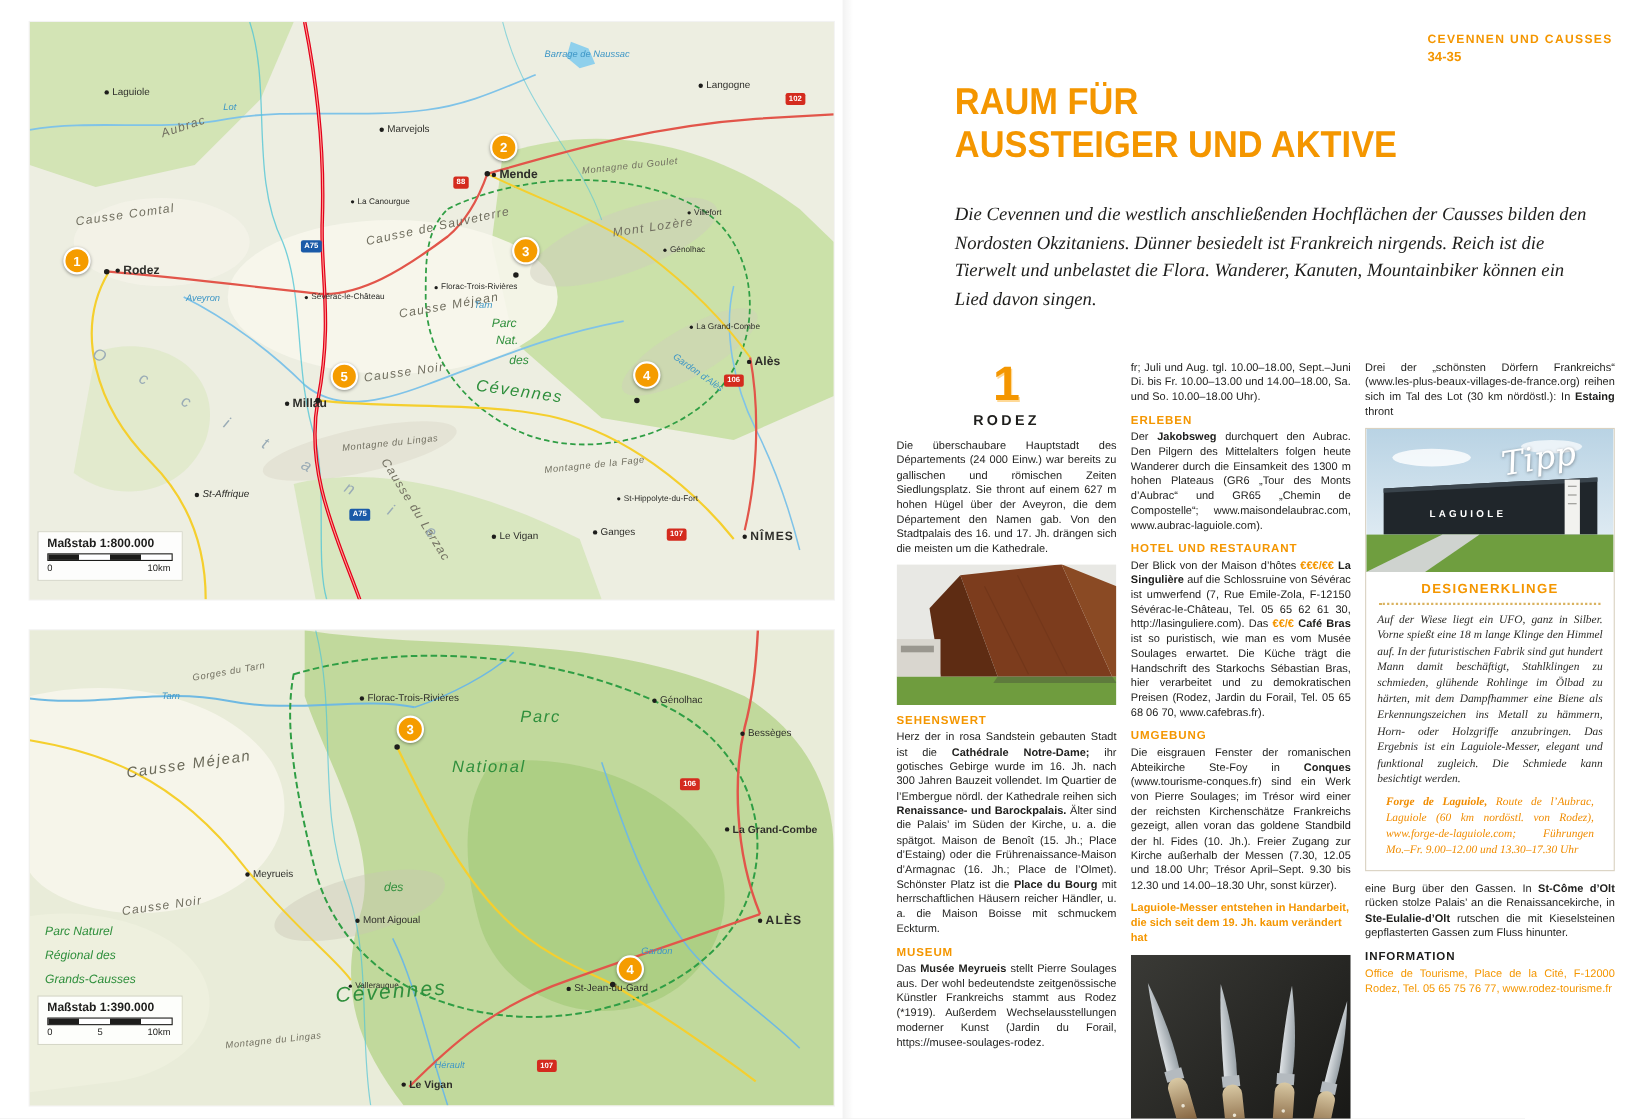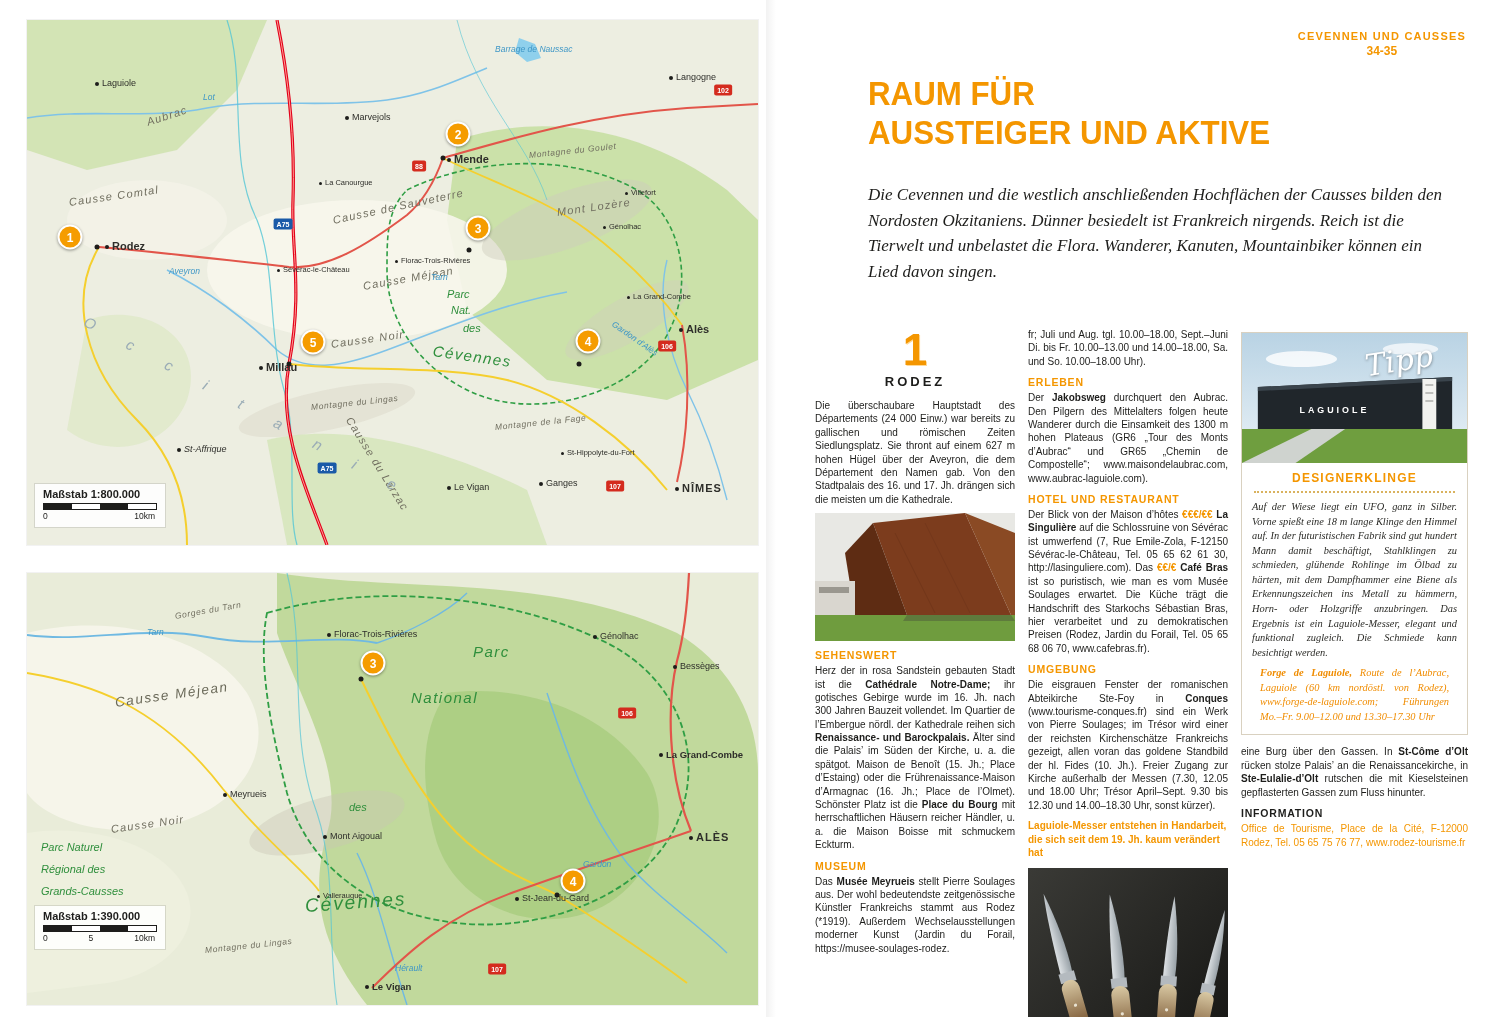--- a/index.html
+++ b/index.html
@@ -47,21 +47,21 @@
             box-shadow:0 0 0 1px rgba(0,0,0,.1);z-index:6;}
   .map-top .scalebox{bottom:18px;}
   .map-bottom .scalebox{bottom:56px;}
   .scale-label{font-size:11px;font-weight:bold;margin-bottom:3px;}
   .sbar{width:112px;height:5px;border:1px solid #1d1d1b;
         background:linear-gradient(90deg,#1d1d1b 0 25%,#fff 25% 50%,#1d1d1b 50% 75%,#fff 75% 100%);}
   .sticks{width:112px;display:flex;justify-content:space-between;font-size:8.5px;margin-top:1px;}
 
   
   .content{position:absolute;left:780px;top:0;width:700px;height:1017px;}
-  .page-head{position:absolute;top:30px;right:14px;text-align:center;margin-left:35px;}
+  .page-head{position:absolute;top:30px;right:14px;text-align:left;margin-left:35px;}
   .kicker{color:#f49600;font-weight:bold;font-size:11px;letter-spacing:1.2px;}
   .pageno{color:#f49600;font-weight:bold;font-size:12px;margin-top:2px;}
   .title{position:absolute;left:88px;top:74px;margin:0;color:#f49600;font-size:34px;
          line-height:1.14;font-weight:800;transform:scaleX(.92);transform-origin:left top;}
   .intro{position:absolute;left:88px;top:182px;width:582px;margin:0;
          font-family:"Liberation Serif",serif;font-style:italic;font-size:17px;
          line-height:1.5;color:#1d1d1b;}
   .cols{position:absolute;left:35px;top:328px;display:flex;gap:13px;}
   .col{width:200px;}
   .c3{width:227px;}
@@ -134,21 +134,21 @@
         <span class="ml city" style="left: 420px; top: 133px;">Mende</span>
         <span class="ml city" style="left: 232px; top: 341px;">Millau</span>
         <span class="ml city" style="left: 652px; top: 303px;">Alès</span>
         <span class="ml CITY" style="left: 648px; top: 462px;">NÎMES</span>
         <span class="ml tiny" style="left: 250px; top: 245px;">Sévérac-le-Château</span>
         <span class="ml town" style="left: 68px; top: 58px;">Laguiole</span>
         <span class="ml town" style="left: 318px; top: 92px;">Marvejols</span>
         <span class="ml tiny" style="left: 292px; top: 158px;">La Canourgue</span>
         <span class="ml tiny" style="left: 368px; top: 236px;">Florac-Trois-Rivières</span>
         <span class="ml town" style="left: 150px; top: 424px; font-style: italic;">St-Affrique</span>
-        <span class="ml town" style="left: 608px; top: 52px; margin-left: 34px;">Langogne</span>
+        <span class="ml town" style="left: 608px; top: 52px;">Langogne</span>
         <span class="ml tiny" style="left: 598px; top: 168px;">Villefort</span>
         <span class="ml tiny" style="left: 576px; top: 202px;">Génolhac</span>
         <span class="ml tiny" style="left: 600px; top: 272px;">La Grand-Combe</span>
         <span class="ml town" style="left: 512px; top: 458px;">Ganges</span>
         <span class="ml town" style="left: 420px; top: 462px;">Le Vigan</span>
         <span class="ml tiny" style="left: 534px; top: 428px;">St-Hippolyte-du-Fort</span>
         <span class="ml region" style="left: 42px; top: 176px; transform: rotate(-8deg);">Causse Comtal</span>
         <span class="ml region" style="left: 306px; top: 194px; transform: rotate(-12deg);">Causse de Sauveterre</span>
         <span class="ml region" style="left: 336px; top: 260px; transform: rotate(-10deg);">Causse Méjean</span>
         <span class="ml region" style="left: 304px; top: 318px; transform: rotate(-8deg);">Causse Noir</span>
@@ -346,20 +346,21 @@
             <g transform="translate(178,130) rotate(12)">
               <path d="M0,-90 C5,-64 7,-36 5,-12 L-5,-12 C-4,-42 -2,-70 0,-90 Z" fill="url(#blade)"></path>
               <rect x="-7" y="-14" width="14" height="10" fill="#b4babf"></rect>
               <rect x="-8" y="-6" width="16" height="90" rx="8" fill="url(#horn)"></rect>
             </g>
           </svg>
         </div>
       </div>
 
       <div class="col c3">
+        <p class="body"><span>Drei der „schönsten Dörfern Frankreichs“ (www.les-plus-beaux-villages-de-france.org) reihen sich im Tal des Lot (30 km nördöstl.): In </span><span class="b">Estaing</span><span> thront</span></p>
         <div class="tipbox">
           <div class="tip-photo">
             <svg viewBox="0 0 227 130" preserveAspectRatio="none">
               <defs>
                 <linearGradient id="sky" x1="0" y1="0" x2="0" y2="1">
                   <stop offset="0" stop-color="#b9d3e4"></stop>
                     <stop offset="1" stop-color="#eaf2f7"></stop>
                 </linearGradient>
               </defs>
               <rect width="227" height="130" fill="url(#sky)"></rect>

